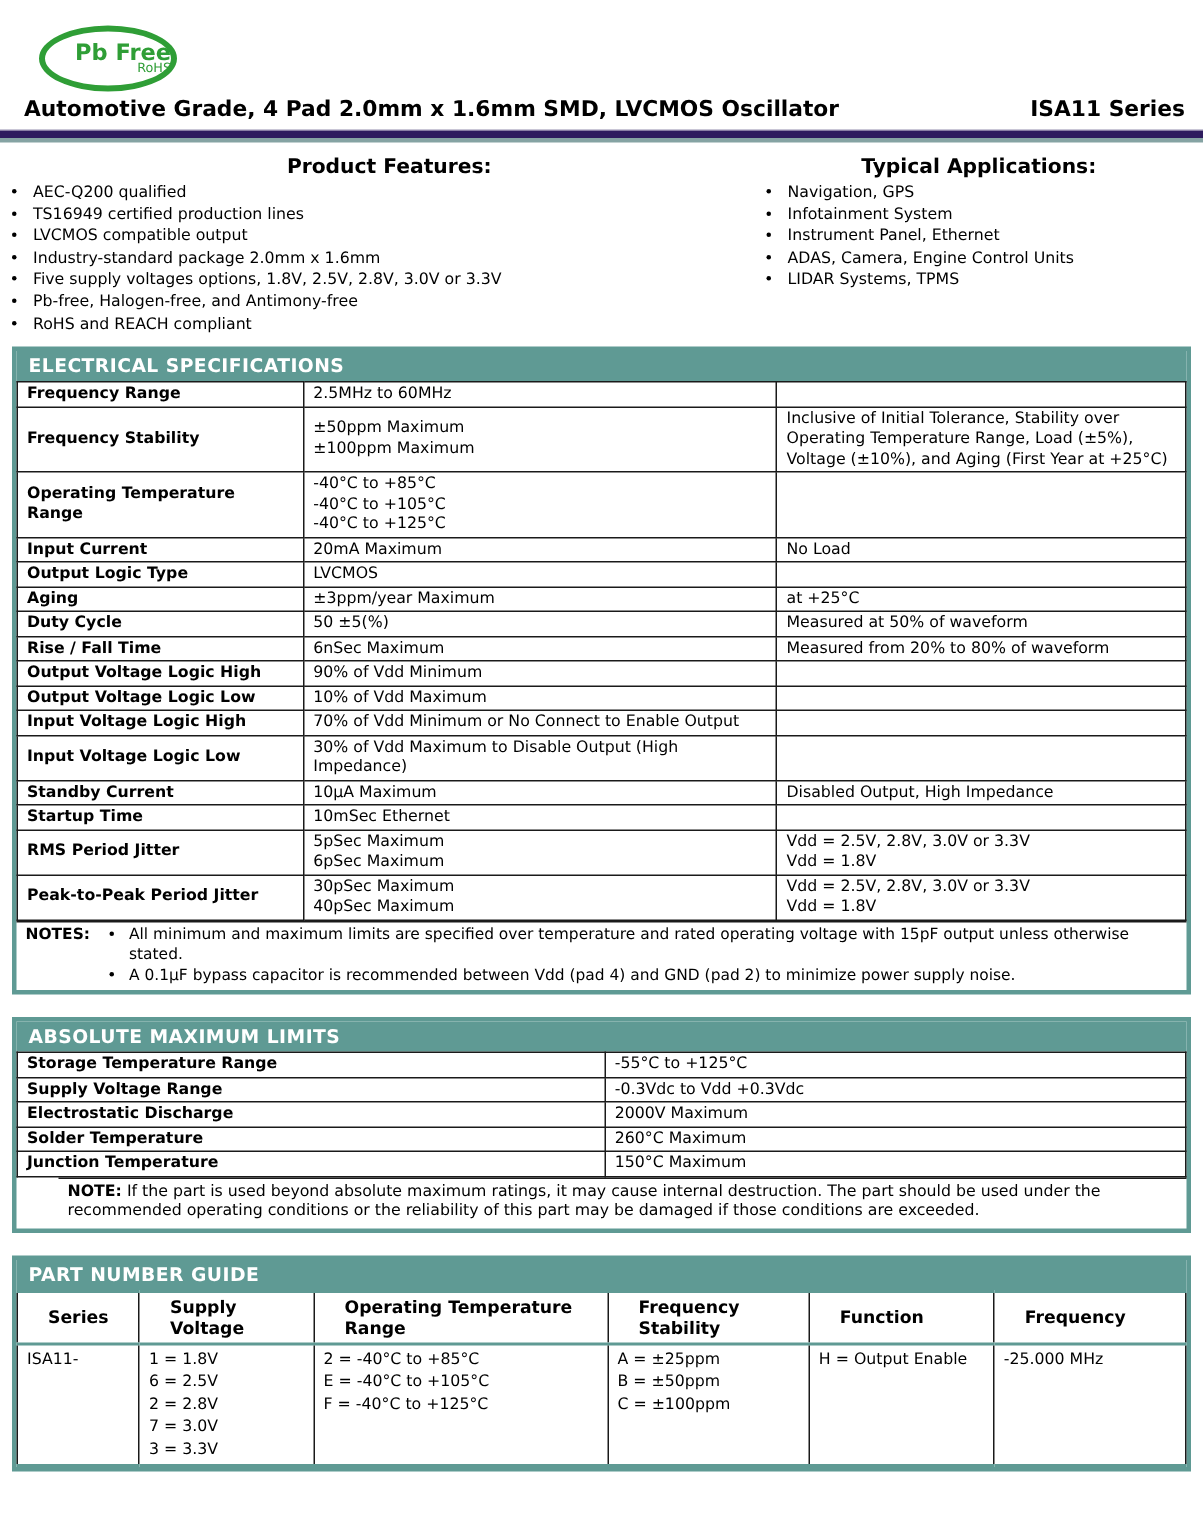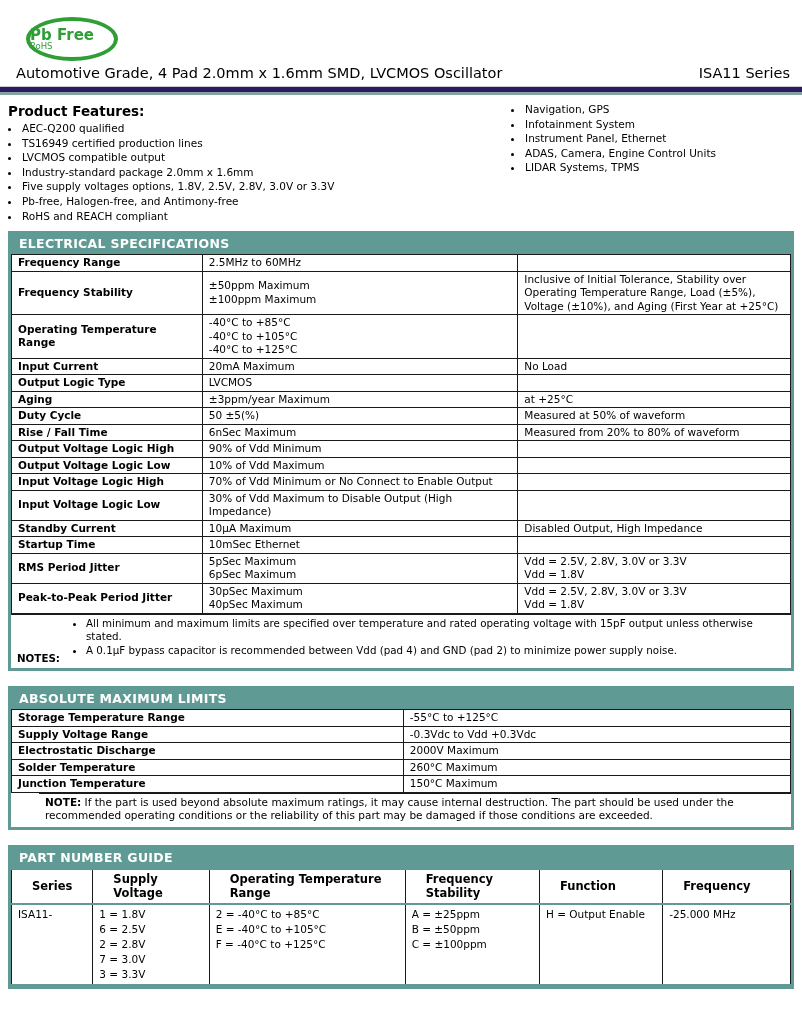--- a/index.html
+++ b/index.html
@@ -8,49 +8,49 @@
     width:802px; height:1013px; background:#ffffff; color:#000;
     font-family:"DejaVu Sans","Liberation Sans",sans-serif;
     font-size:10.5px; overflow:hidden; position:relative;
   }
   .header-row { display:flex; justify-content:space-between; align-items:flex-start;
     padding:4px 14px 0 26px; height:62px; }
   .logo-block { line-height:0; }
   .logo-tagline { font-size:8px; font-style:italic; color:#8f93a4; line-height:9px;
     margin:-6px 0 0 12px; letter-spacing:0.3px; }
   .badge { margin-top:13px; width:92px; height:44px; border:4px solid #2f9e36;
-    border-radius:50%; display:flex; flex-direction:column; align-items:flex-start;
+    border-radius:50%; display:flex; flex-direction:column; align-items:flex-end;
     justify-content:center; color:#2f9e36; background:#fff; }
   .badge-l1 { font-weight:bold; font-size:15px; line-height:14px; }
   .badge-l2 { font-size:8.5px; line-height:9px; }
-  .title-row { display:flex; justify-content:space-between; font-weight:normal;
+  .title-row { display:flex; justify-content:space-between; font-weight:bold;
     font-size:14.5px; padding:3px 12px 5px 16px; }
   .rule-1 { height:1px; background:#c9c6d6; }
   .rule-2 { height:5px; background:#2e1b5e; }
   .rule-3 { height:3px; background:#85a3a3; }
   .cols { display:flex; padding:6px 8px 8px 8px; }
   .col-left { width:64%; }
   .col-right { width:36%; }
-  .sec-head { font-size:13.5px; font-weight:bold; margin:2px 0 2px 0; }
+  .sec-head { font-size:13.5px; font-weight:bold; margin:2px 0 2px 0;text-align:center; }
   ul.bullets { margin:1px 0 0 13px; padding:0; font-size:10.5px; line-height:14.6px; }
   ul.bullets li { padding-left:1px; }
   .tbl-wrap { margin:0 8px; border:3px solid #5f9a94; background:#fff; }
   .mt { margin-top:15px; }
   .tbl-head { background:#5f9a94; color:#fff; font-weight:bold; font-size:12.5px;
     padding:2px 8px 3px 8px; letter-spacing:0.3px; }
   table { width:100%; border-collapse:collapse; font-size:10.5px; }
   td,th { border:1px solid #1a1a1a; padding:1px 6px; vertical-align:middle;
     white-space:pre-line; text-align:left; line-height:13.5px; }
   td.p { font-weight:bold; }
   table.part td, table.part th { border-top:2px solid #5f9a94; border-bottom:2px solid #5f9a94; }
   table.part th { font-size:11.5px; padding:3px 20px; }
   table.part td { vertical-align:top; padding:2px 6px; line-height:15px; }
   .notes-row { display:flex; border-top:1px solid #1a1a1a; padding:2px 6px 3px 6px;
     font-size:10.3px; line-height:13.5px; }
-  .notes-lbl { font-weight:bold; width:56px; flex:none;margin-top:35px; }
+  .notes-lbl { font-weight:bold; width:56px; flex:none; }
   .notes-row ul { list-style:disc; margin:0 0 0 13px; padding:0; }
   .tbl-note { border-top:1px solid #1a1a1a; padding:2px 6px 4px 6px; line-height:13.8px;margin-left:28px; }
   .tbl-note b { font-weight:bold; }
 </style>
 </head>
 <body>
 
 <div>
 
   <div class="header-row">
@@ -77,20 +77,21 @@
         <li>AEC-Q200 qualified</li>
         <li>TS16949 certified production lines</li>
         <li>LVCMOS compatible output</li>
         <li>Industry-standard package 2.0mm x 1.6mm</li>
         <li>Five supply voltages options, 1.8V, 2.5V, 2.8V, 3.0V or 3.3V</li>
         <li>Pb-free, Halogen-free, and Antimony-free</li>
         <li>RoHS and REACH compliant</li>
       </ul>
     </div>
     <div class="col-right">
+      <div class="sec-head">Typical Applications:</div>
       <ul class="bullets">
         <li>Navigation, GPS</li>
         <li>Infotainment System</li>
         <li>Instrument Panel, Ethernet</li>
         <li>ADAS, Camera, Engine Control Units</li>
         <li>LIDAR Systems, TPMS</li>
       </ul>
     </div>
   </div>
 

